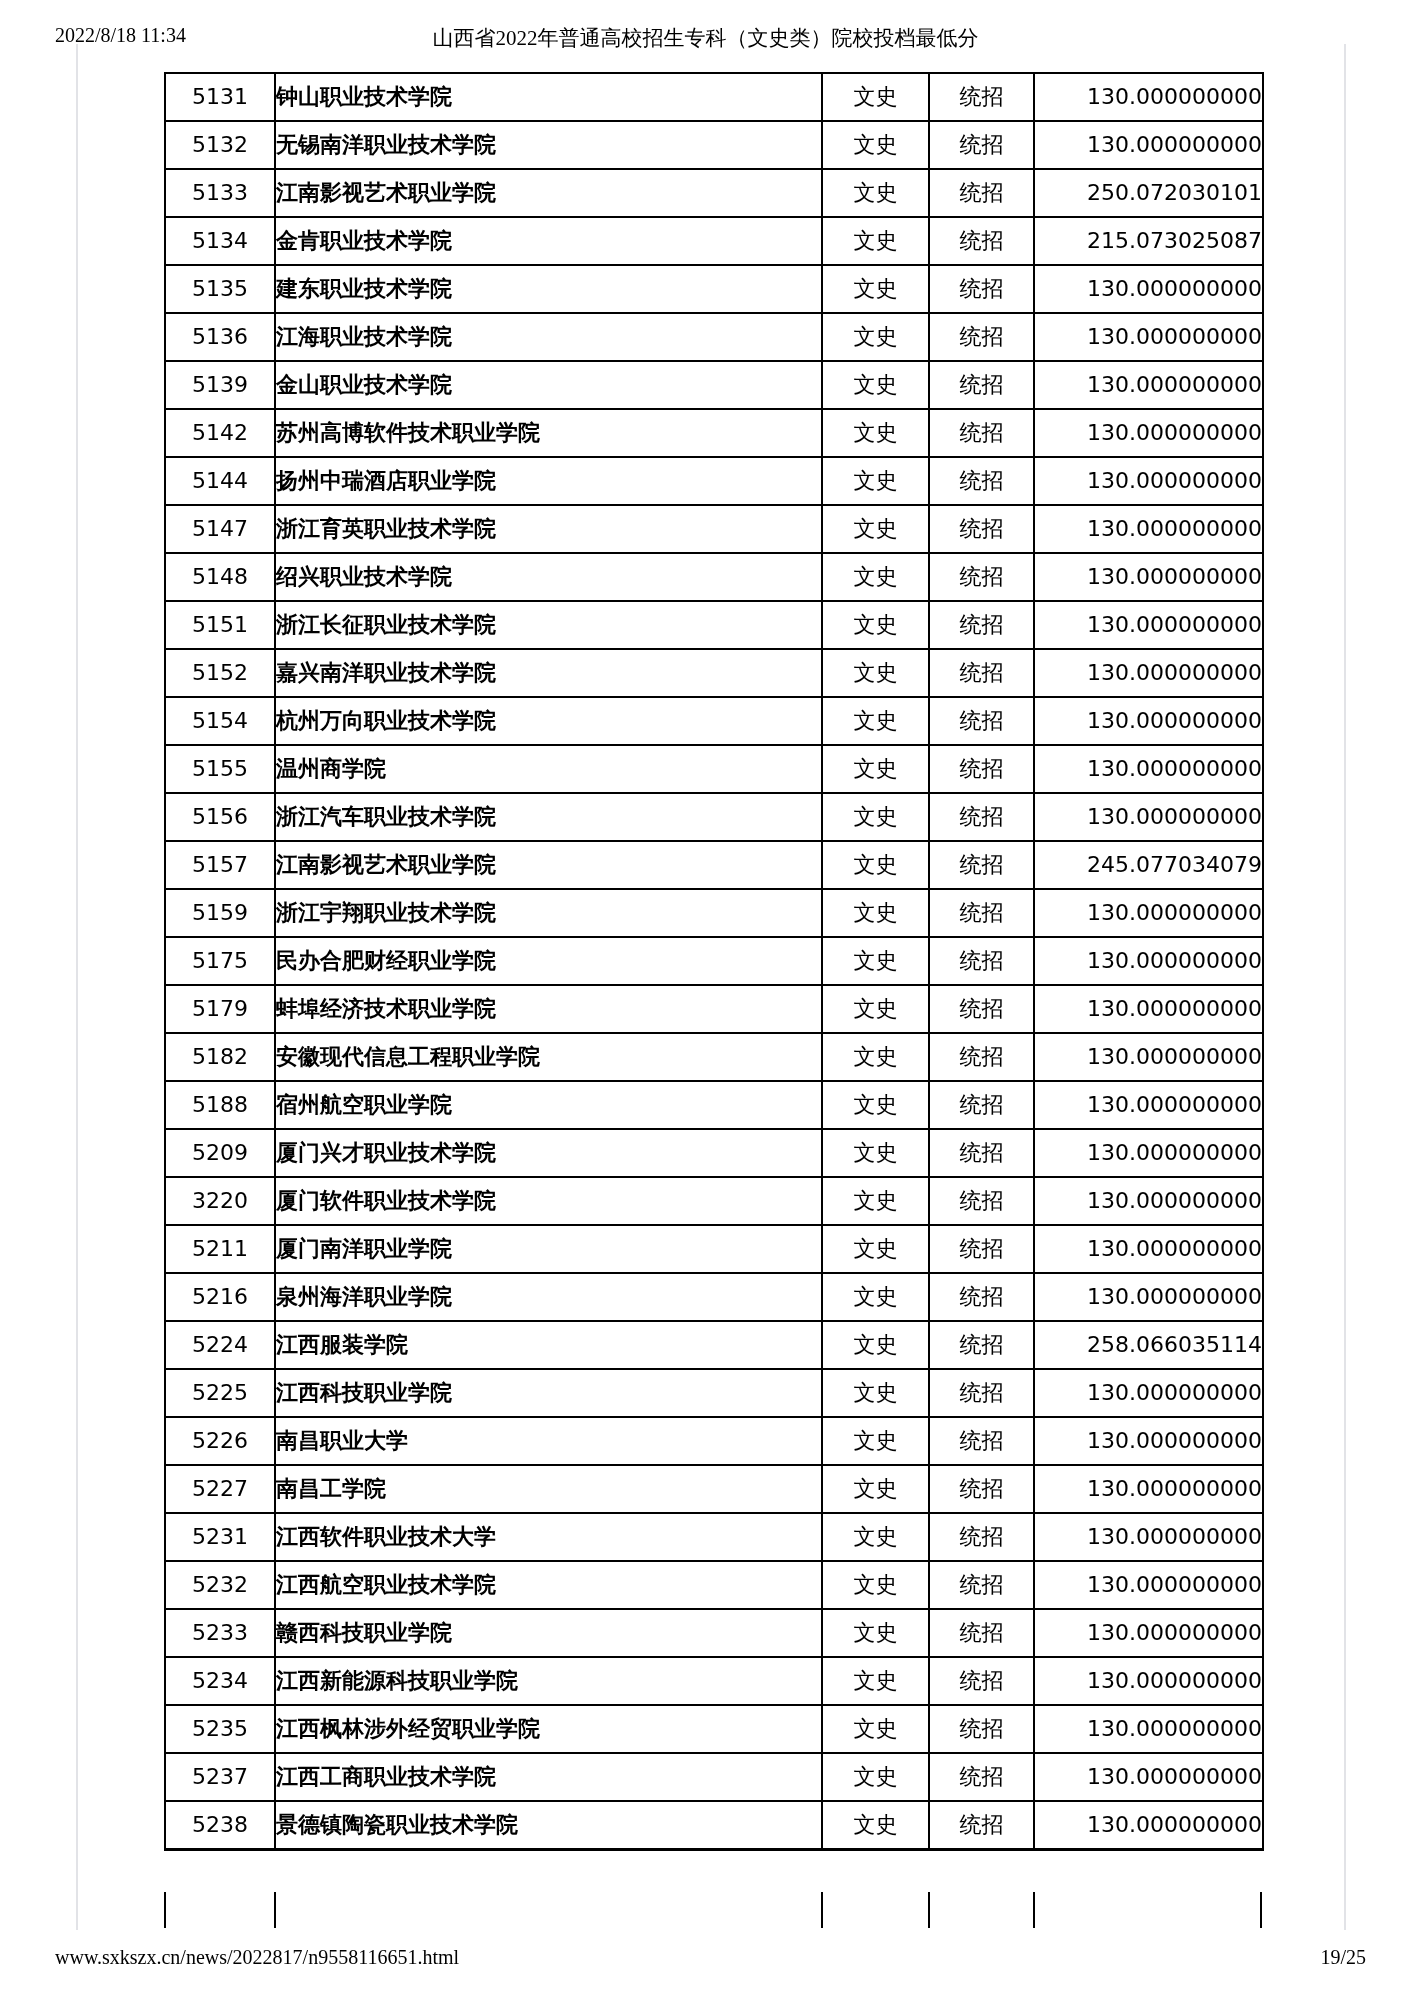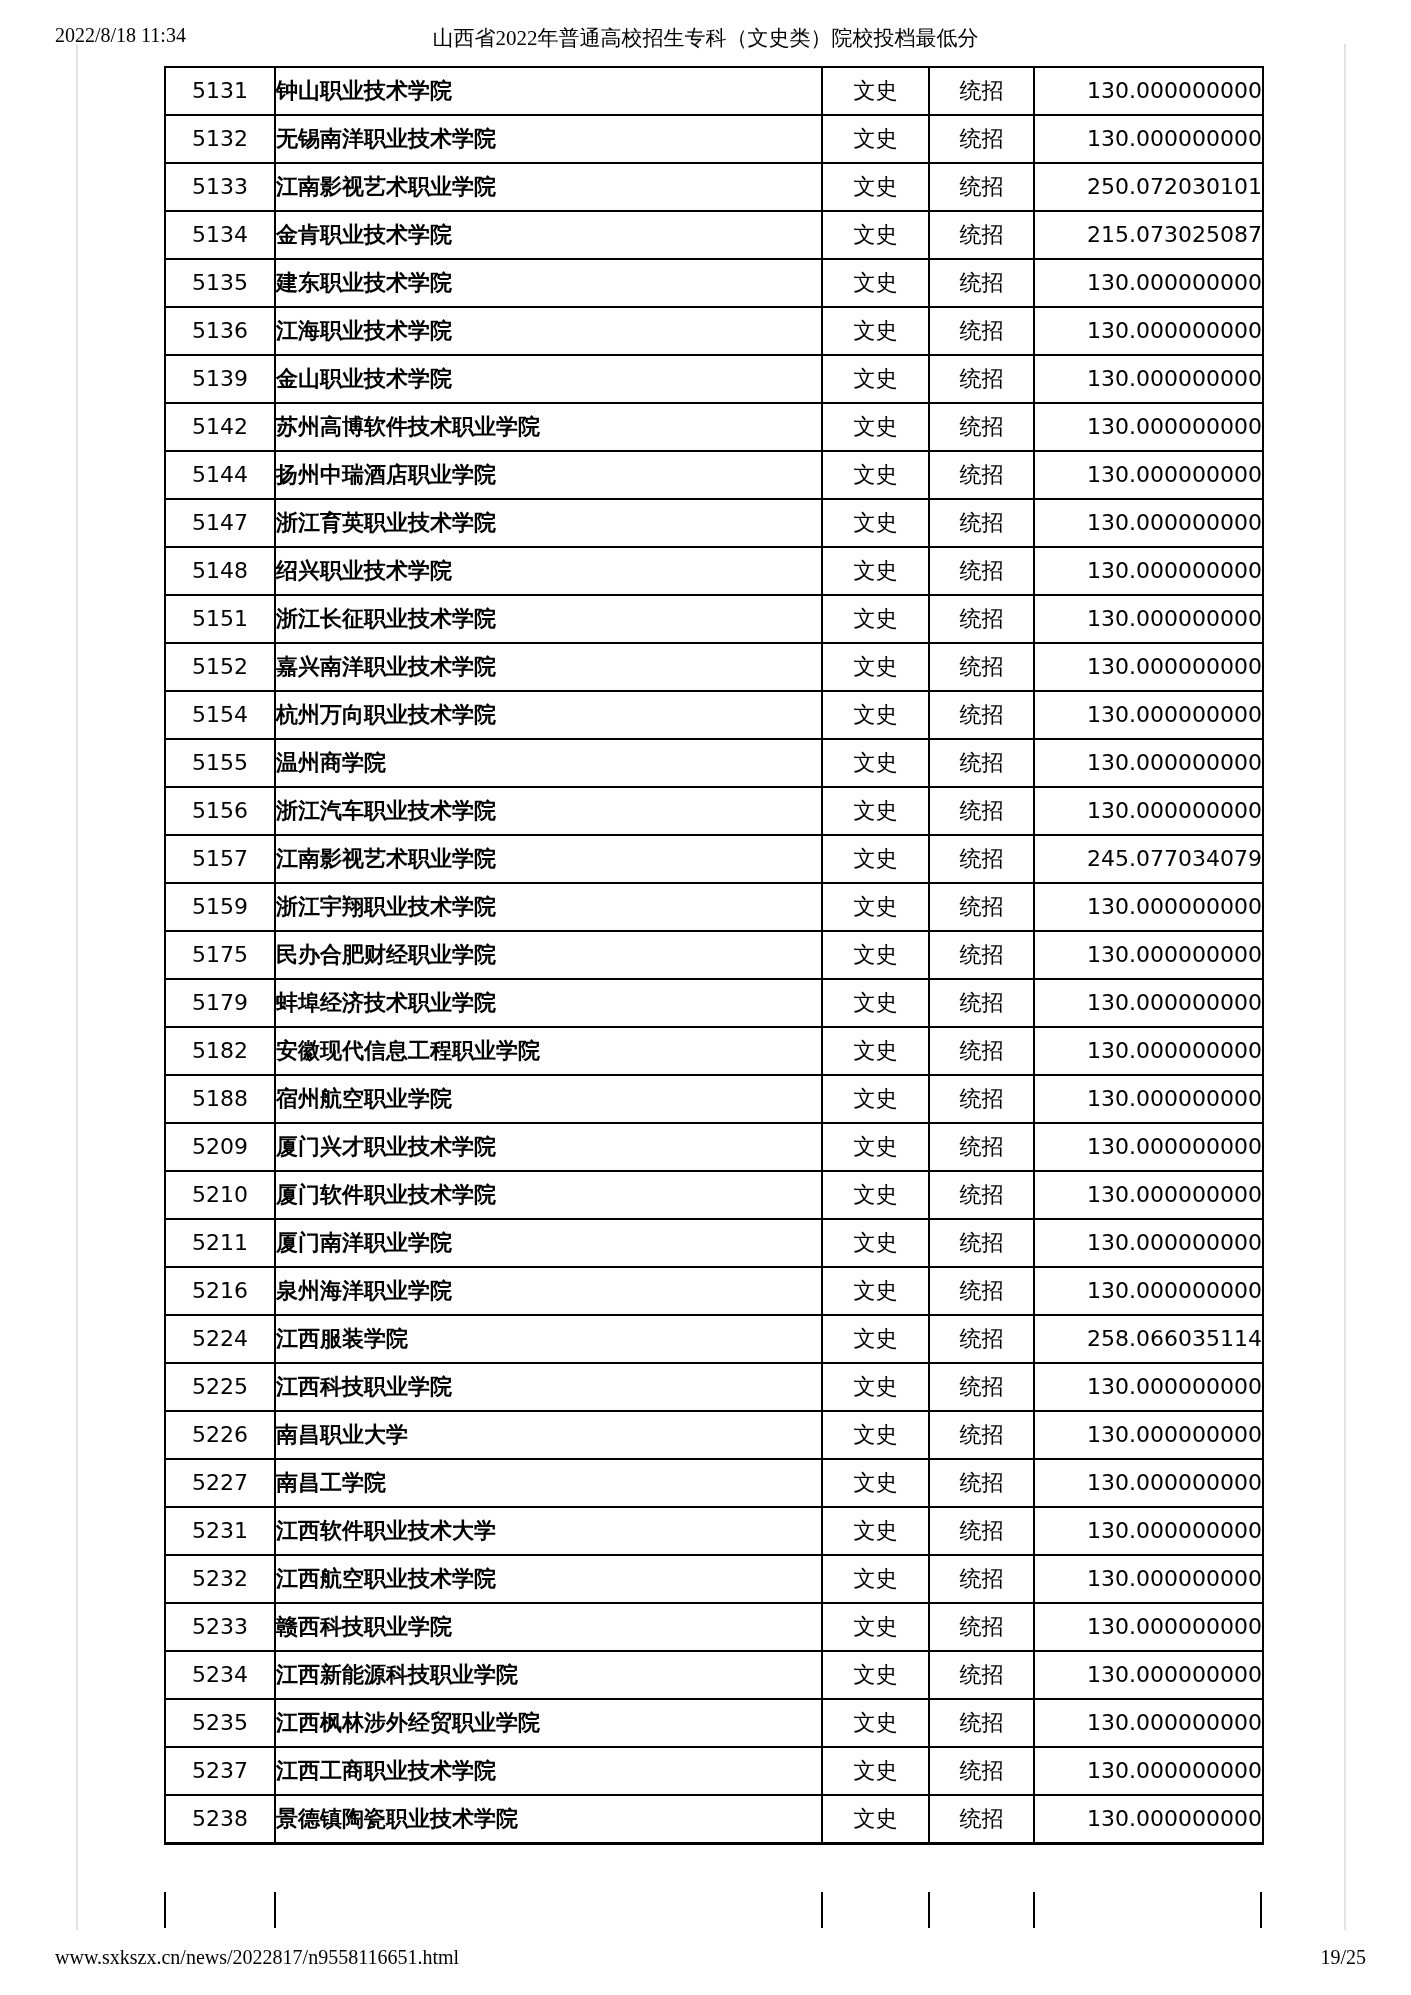--- a/index.html
+++ b/index.html
@@ -29,21 +29,21 @@
     font-size:20px; white-space:nowrap;
   }
   
   .guide {
     position:absolute; top:44px; height:1886px; width:2px;
   }
   .guide.left  { left:76px; }
   .guide.right { left:1344px; }
   
   table.score-table {
-    position:absolute; left:164px; top:66px;
+    position:absolute; left:164px; top:72px;
     width:1098px;
     border-collapse:collapse; table-layout:fixed;
     font-family:"DejaVu Sans","Liberation Sans",sans-serif;
     font-size:22px;
     border-radius:11px;
   }
   table.score-table td {
     border:2px solid #000;
     height:46px; line-height:46px;
     padding:0; overflow:hidden; white-space:nowrap;
@@ -241,21 +241,21 @@
         <td class="c-score">130.000000000</td>
       </tr>
       <tr>
         <td class="c-code">5209</td>
         <td class="c-name">厦门兴才职业技术学院</td>
         <td class="c-cat">文史</td>
         <td class="c-type">统招</td>
         <td class="c-score">130.000000000</td>
       </tr>
       <tr>
-        <td class="c-code">5210</td>
+        <td class="c-code">3220</td>
         <td class="c-name">厦门软件职业技术学院</td>
         <td class="c-cat">文史</td>
         <td class="c-type">统招</td>
         <td class="c-score">130.000000000</td>
       </tr>
       <tr>
         <td class="c-code">5211</td>
         <td class="c-name">厦门南洋职业学院</td>
         <td class="c-cat">文史</td>
         <td class="c-type">统招</td>

